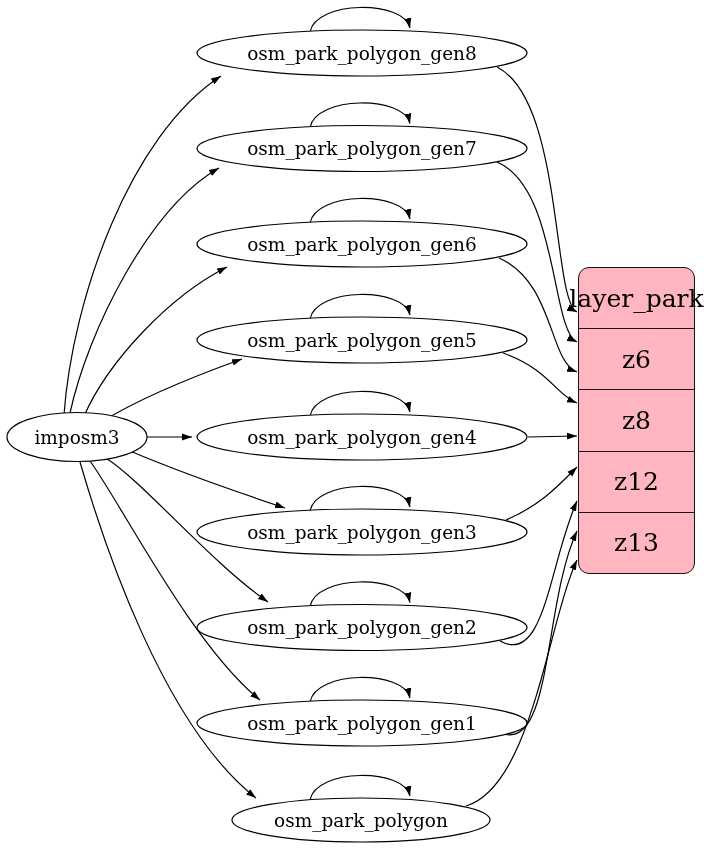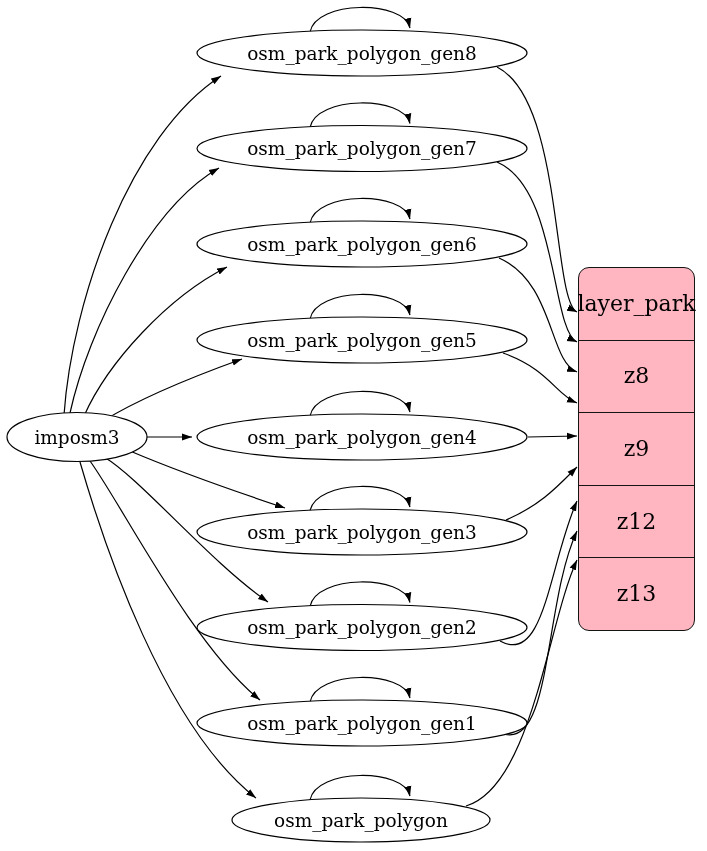--- a/index.html
+++ b/index.html
@@ -11,27 +11,27 @@
     overflow:hidden;
   }
   #graph-svg{position:absolute;left:0;top:0;}
   .edge{fill:none;stroke:#000000;stroke-width:1.2px;}
   .node-ellipse{fill:#ffffff;stroke:#000000;stroke-width:1.2px;}
   .node-label{
     font-family:"DejaVu Serif","Liberation Serif",serif;
     font-size:18.5px;fill:#000000;text-anchor:middle;
   }
   #layer-table{
-    position:absolute;left:578px;top:267px;width:117px;height:364px;
+    position:absolute;left:578px;top:267px;width:117px;height:307px;
     box-sizing:border-box;
     background:#FFB6C1;
     border:1.4px solid #141414;
     border-radius:11px;
     display:flex;flex-direction:column;
-    font-size:22px;color:#000000;
+    font-size:25px;color:#000000;
   }
   .trow{
     flex:1;display:flex;align-items:center;justify-content:center;
     border-top:1.1px solid #141414;
     line-height:1;white-space:nowrap;
   }
   .trow:first-child{border-top:none;}
 </style>
 </head>
 <body>
@@ -119,19 +119,19 @@
       <text class="node-label" x="362" y="729.5">osm_park_polygon_gen1</text>
     </g>
     <g>
       <ellipse class="node-ellipse" cx="361" cy="820" rx="129" ry="22"></ellipse>
       <text class="node-label" x="361" y="826.5">osm_park_polygon</text>
     </g>
   </svg>
 
   <div id="layer-table">
     <div class="trow">layer_park</div>
+    <div class="trow">z6</div>
     <div class="trow">z8</div>
-    <div class="trow">z9</div>
     <div class="trow">z12</div>
     <div class="trow">z13</div>
   </div>
 
 </div>
 
 </body></html>

